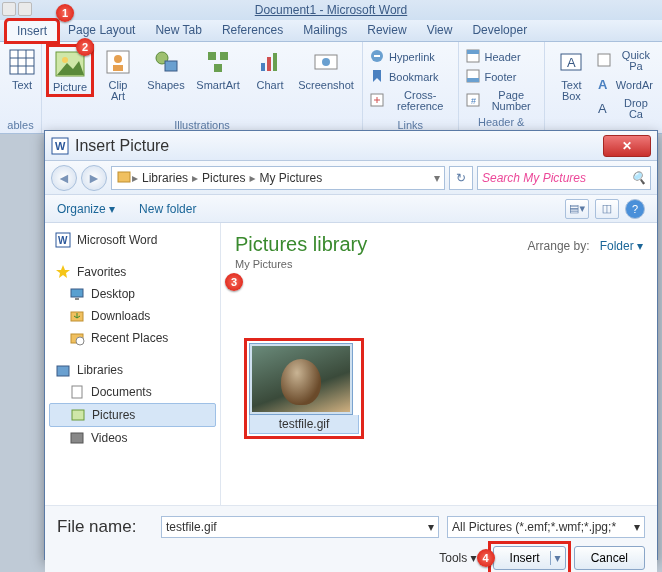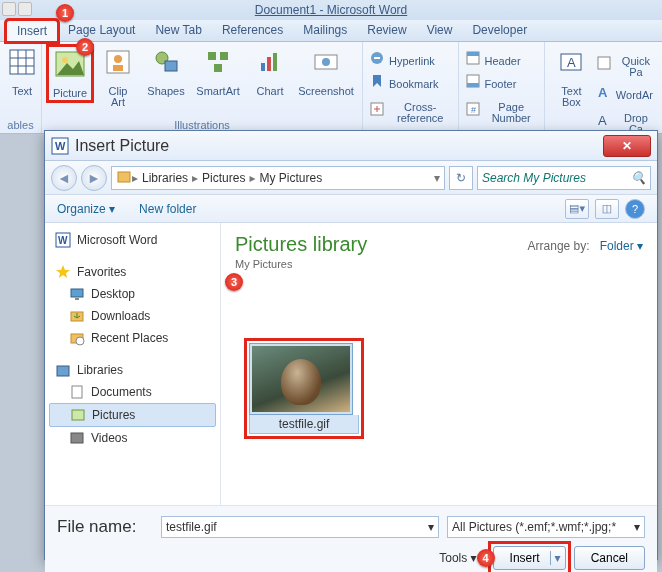--- a/index.html
+++ b/index.html
@@ -16,21 +16,21 @@
 .tab.active { background: #f4f8fd; border: 1px solid #a9c0dc; border-bottom: 1px solid #f4f8fd; border-radius: 3px 3px 0 0; }
 .marker-wrap { position: relative; }
 
 
 .ribbon { display: flex; background: linear-gradient(#f4f8fd,#e6eefb); border-bottom: 1px solid #a9c0dc; height: 92px; }
 .group { border-right: 1px solid #cfdcee; padding: 4px 6px 2px; display: flex; flex-direction: column; }
 .group-body { display: flex; gap: 4px; flex: 1; align-items: flex-start; }
 .group-label { text-align: center; font-size: 11px; color: #5a7aa5; padding-top: 2px; }
 .rb-btn { display: flex; flex-direction: column; align-items: center; width: 44px; cursor: pointer; }
 .rb-btn .ic { width: 32px; height: 32px; display: flex; align-items: center; justify-content: center; }
-.rb-btn .lbl { font-size: 11px; color: #3a5a85; text-align: center; line-height: 11px; margin-top: 8px; }
+.rb-btn .lbl { font-size: 11px; color: #3a5a85; text-align: center; line-height: 11px; margin-top: 2px; }
 .rb-btn.small { width: auto; flex-direction: row; gap: 4px; align-items: center; margin: 2px 0; }
 .rb-btn.small .ic { width: 16px; height: 16px; }
 .vcol { display: flex; flex-direction: column; }
 
 
 .hl { outline: 3px solid #e1251b; outline-offset: -1px; }
 .num { position: absolute; width: 18px; height: 18px; border-radius: 50%; background: radial-gradient(#f56b5b,#d9140a); color: #fff; font-size: 11px; font-weight: bold; display: flex; align-items: center; justify-content: center; box-shadow: 0 1px 2px rgba(0,0,0,.4); z-index: 20; }
 
 
 .dialog { position: absolute; left: 44px; top: 130px; width: 614px; height: 430px; border: 1px solid #5a7aa5; background: #fff; box-shadow: 0 4px 12px rgba(0,0,0,.35); }
@@ -39,21 +39,21 @@
 .dlg-title .t { flex: 1; font-size: 16px; color: #333; }
 .dlg-close { width: 48px; height: 22px; background: linear-gradient(#e77,#c9302c); border: 1px solid #a52723; border-radius: 3px; color: #fff; display: flex; align-items: center; justify-content: center; font-weight: bold; cursor: pointer; }
 
 .dlg-nav { height: 34px; display: flex; align-items: center; background: linear-gradient(#f6f9fd,#e7eff9); border-bottom: 1px solid #cdd9ea; padding: 0 6px; gap: 4px; }
 .navbtn { width: 26px; height: 26px; border-radius: 50%; background: radial-gradient(#fff,#d0ddee); border: 1px solid #a9c0dc; cursor: pointer; display: flex; align-items: center; justify-content: center; color: #7a94b8; font-size: 14px; }
 .crumbbar { flex: 1; height: 24px; border: 1px solid #a9c0dc; background: #fff; display: flex; align-items: center; padding: 0 4px; font-size: 12px; }
 .crumbbar .seg { padding: 0 4px; color: #333; }
 .crumbbar .chev { color: #777; }
 .refresh, .searchbox { height: 24px; border: 1px solid #a9c0dc; background: #fff; display: flex; align-items: center; }
 .refresh { width: 24px; justify-content: center; cursor: pointer; color:#5a7aa5; }
-.searchbox { width: 174px; padding: 0 4px; color: #0f766e; font-style: italic; justify-content: space-between; }
+.searchbox { width: 174px; padding: 0 4px; color: #ec4899; font-style: italic; justify-content: space-between; }
 
 .dlg-toolbar { height: 28px; background: linear-gradient(#f6f9fd,#e7eff9); border-bottom: 1px solid #cdd9ea; display: flex; align-items: center; padding: 0 12px; gap: 24px; }
 .tb-link { color: #1b6698; font-size: 12px; cursor: pointer; }
 .tb-right { margin-left: auto; display: flex; gap: 6px; align-items: center; }
 .tb-icon { width: 24px; height: 20px; border: 1px solid #a9c0dc; background: linear-gradient(#fff,#e7eff9); border-radius: 2px; cursor: pointer; display:flex; align-items:center; justify-content:center; font-size:11px; color:#5a7aa5;}
 
 .dlg-body { display: flex; height: 282px; }
 .sidebar { width: 176px; border-right: 1px solid #dfe6f0; overflow: hidden; padding: 6px 4px; }
 .sb-item { display: flex; align-items: center; gap: 6px; padding: 3px 6px; font-size: 12px; cursor: pointer; border-radius: 2px; }
 .sb-item .ic { width: 16px; height: 16px; flex-shrink: 0; }

